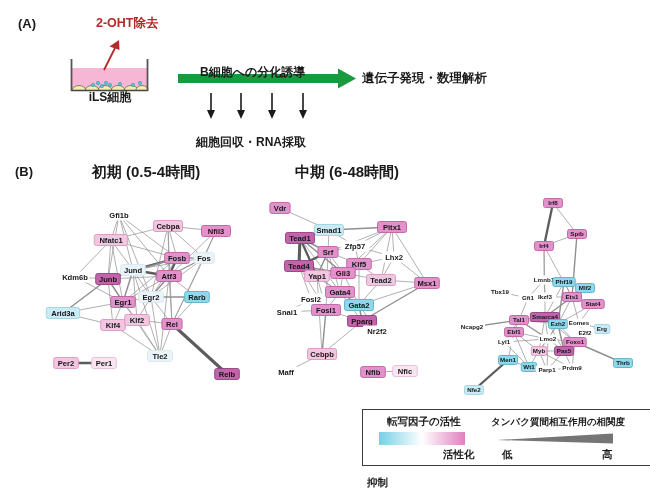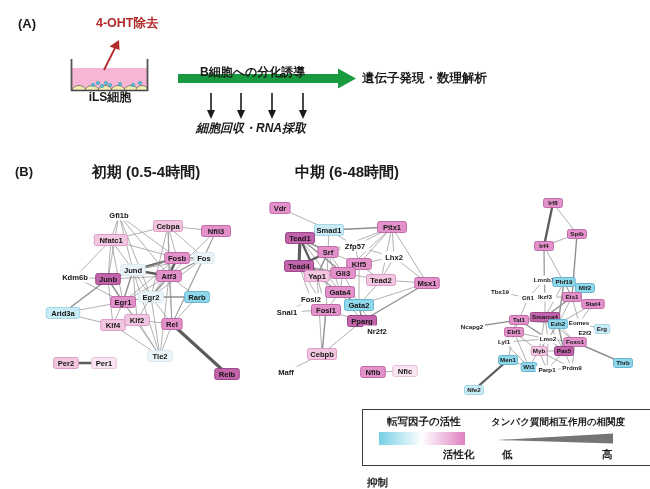--- a/index.html
+++ b/index.html
@@ -438,25 +438,25 @@
         <rect x="560.75" y="363.5" width="22.5" height="9" rx="2" fill="#ffffff"></rect>
         <text x="572" y="370.232" text-anchor="middle" font-size="6.2" font-weight="700" font-family="&quot;Liberation Sans&quot;,&quot;DejaVu Sans&quot;,sans-serif" fill="#161616">Prdm9</text>
         <rect x="613.5" y="358.5" width="19" height="9" rx="2" fill="#8fd8eb" stroke="#5db0ca" stroke-width="0.9"></rect>
         <text x="623" y="365.232" text-anchor="middle" font-size="6.2" font-weight="700" font-family="&quot;Liberation Sans&quot;,&quot;DejaVu Sans&quot;,sans-serif" fill="#161616">Thrb</text>
         <rect x="464.5" y="385.5" width="19" height="9" rx="2" fill="#c9ebf5" stroke="#9cd2e3" stroke-width="0.9"></rect>
         <text x="474" y="392.232" text-anchor="middle" font-size="6.2" font-weight="700" font-family="&quot;Liberation Sans&quot;,&quot;DejaVu Sans&quot;,sans-serif" fill="#161616">Nfe2</text>
       </g>
     </svg>
 
   <div class="abs panel-label" style="left:18px;top:16px;">(A)</div>
-  <div class="abs oht" id="oht-text" style="left: 96px; top: 15px; color: rgb(178, 42, 42);">4-OHT除去</div>
+  <div class="abs oht" id="oht-text" style="left: 96px; top: 15px; color: rgb(178, 42, 42);">2-OHT除去</div>
   <div class="abs jp-bold" style="left:75px;top:89px;width:70px;text-align:center;">iLS細胞</div>
   <div class="abs jp-bold" style="left:200px;top:64px;">B細胞への分化誘導</div>
   <div class="abs jp-bold-lg" style="left:362px;top:70px;">遺伝子発現・数理解析</div>
-  <div class="abs jp-bold" style="left:196px;top:120px;font-style:italic;">細胞回収・RNA採取</div>
+  <div class="abs jp-bold" style="left:196px;top:134px;">細胞回収・RNA採取</div>
 
   <div class="abs panel-label" style="left:15px;top:164px;">(B)</div>
   <div class="abs net-title" style="left:56px;top:163px;">初期 (0.5-4時間)</div>
   <div class="abs net-title" style="left:257px;top:163px;">中期 (6-48時間)</div>
 
   <div class="legend">
     <div class="t1">転写因子の活性</div>
     <div class="grad" id="activity-gradient" style="background: linear-gradient(90deg, rgb(118, 208, 229) 0%, rgb(255, 255, 255) 50%, rgb(223, 128, 193) 100%);"></div>
     <div class="rep">抑制</div>
     <div class="act">活性化</div>

